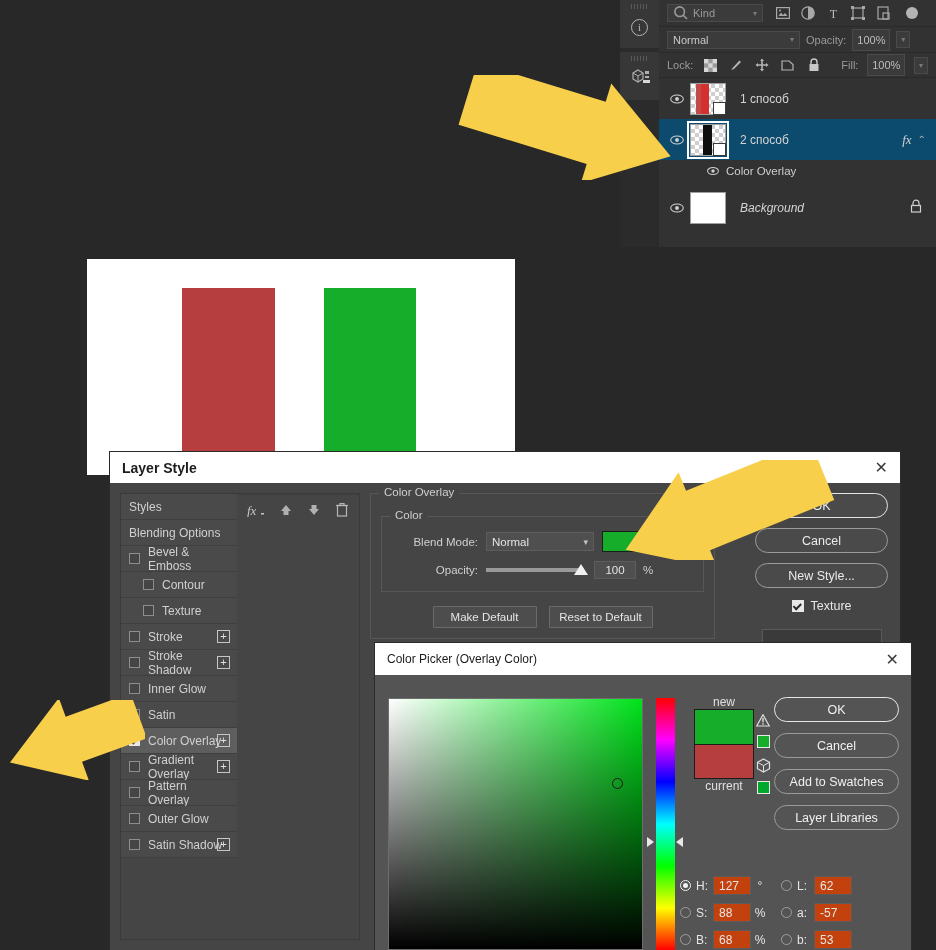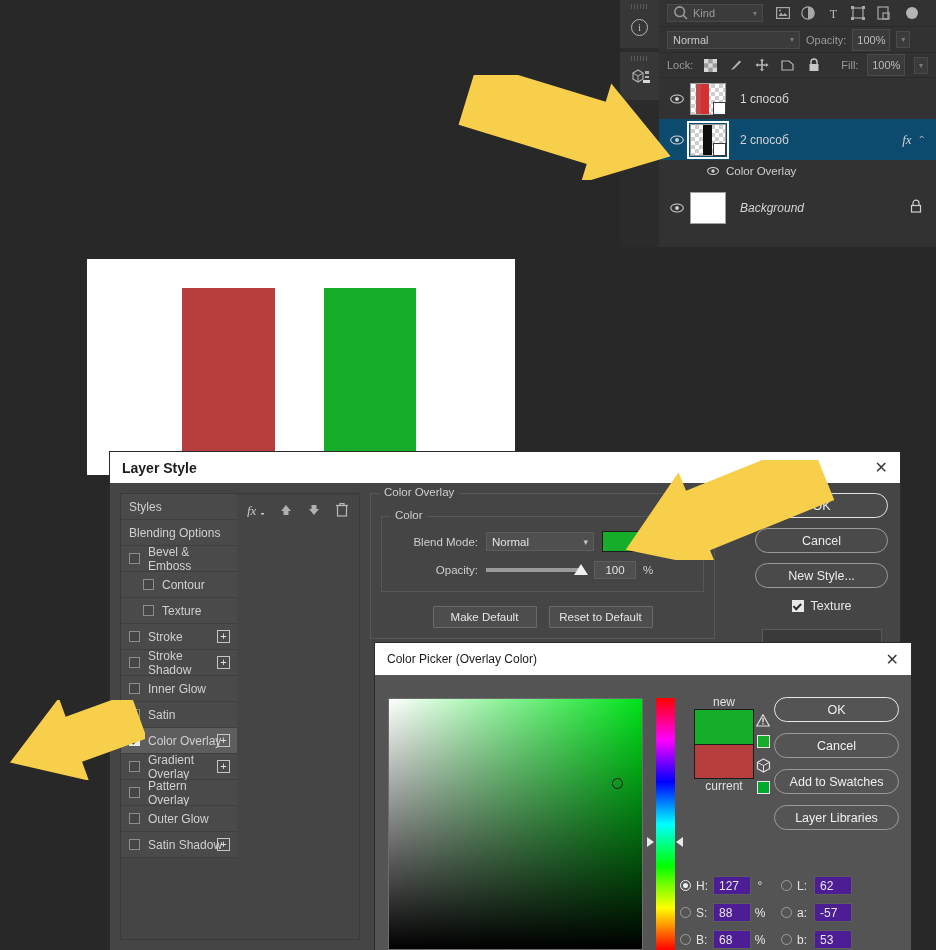--- a/index.html
+++ b/index.html
@@ -310,21 +310,21 @@
   }
   .fld-row { display: flex; align-items: center; height: 27px; }
   .radio {
     width: 11px; height: 11px; border-radius: 50%; border: 1.4px solid #9e9e9e;
     margin-right: 5px; flex: 0 0 auto; display: flex; align-items: center; justify-content: center;
   }
   .radio.on { border-color: #f0f0f0; }
   .radio.on:after { content:""; width: 5px; height: 5px; border-radius: 50%; background: #f0f0f0; }
   .fld-lbl { width: 17px; color: #e6e6e6; font-size: 12px; }
   .fld-in {
-    width: 38px; height: 19px; background: #4c1d95; border: 1px solid #5c5c5c;
+    width: 38px; height: 19px; background: #c2410c; border: 1px solid #5c5c5c;
     color: #e6e6e6; font-size: 12px; display: flex; align-items: center; padding-left: 5px;
   }
   .fld-unit { width: 18px; color: #e6e6e6; font-size: 12px; text-align: center; }
   .fld-gap { width: 12px; }
 
   
   .arrow { position: absolute; pointer-events: none; }
 
   .eye-svg { width: 14px; height: 10px; }
 </style>

